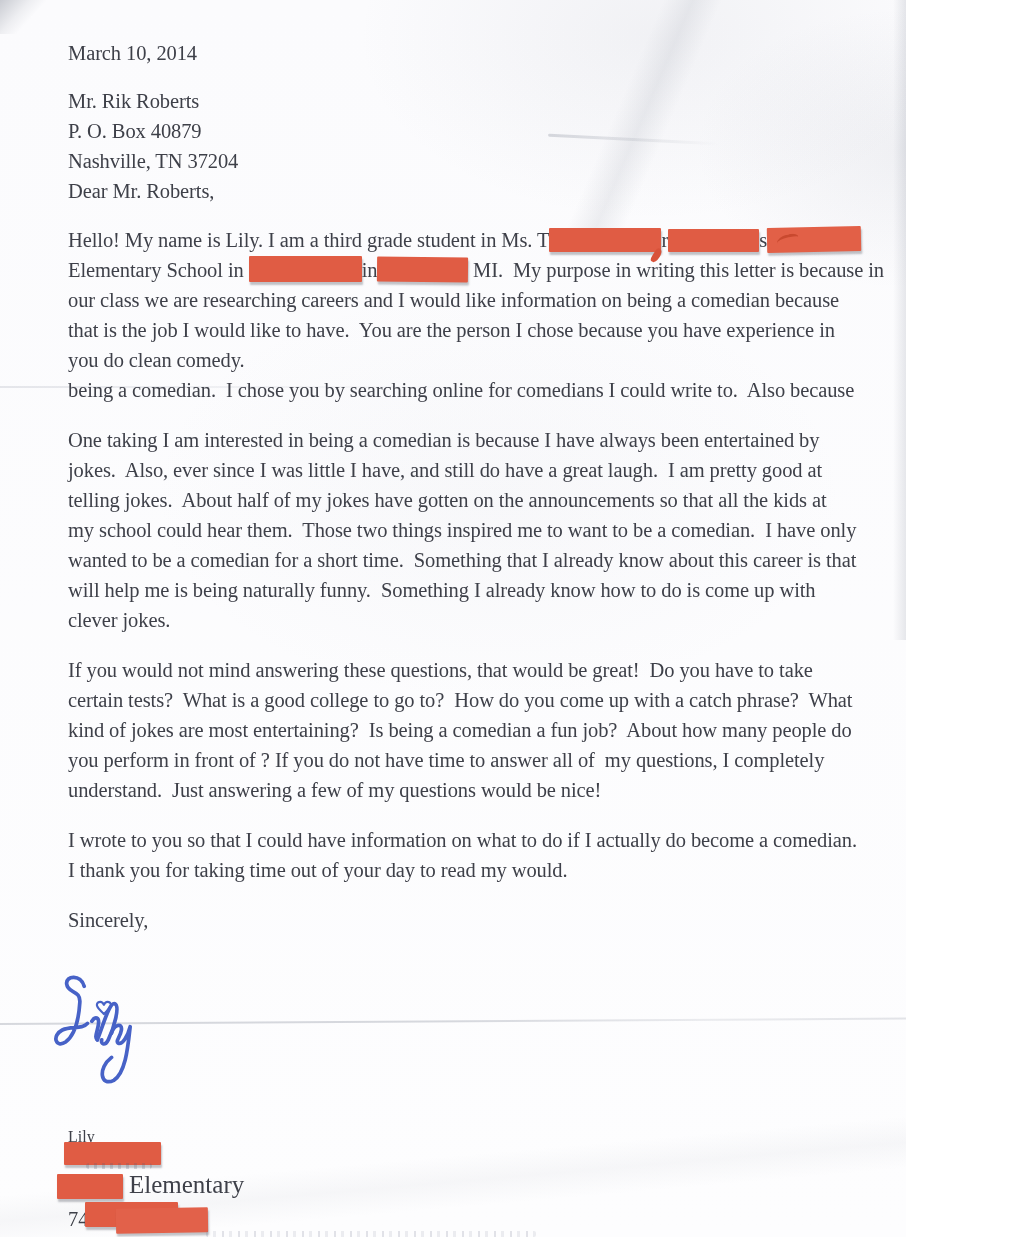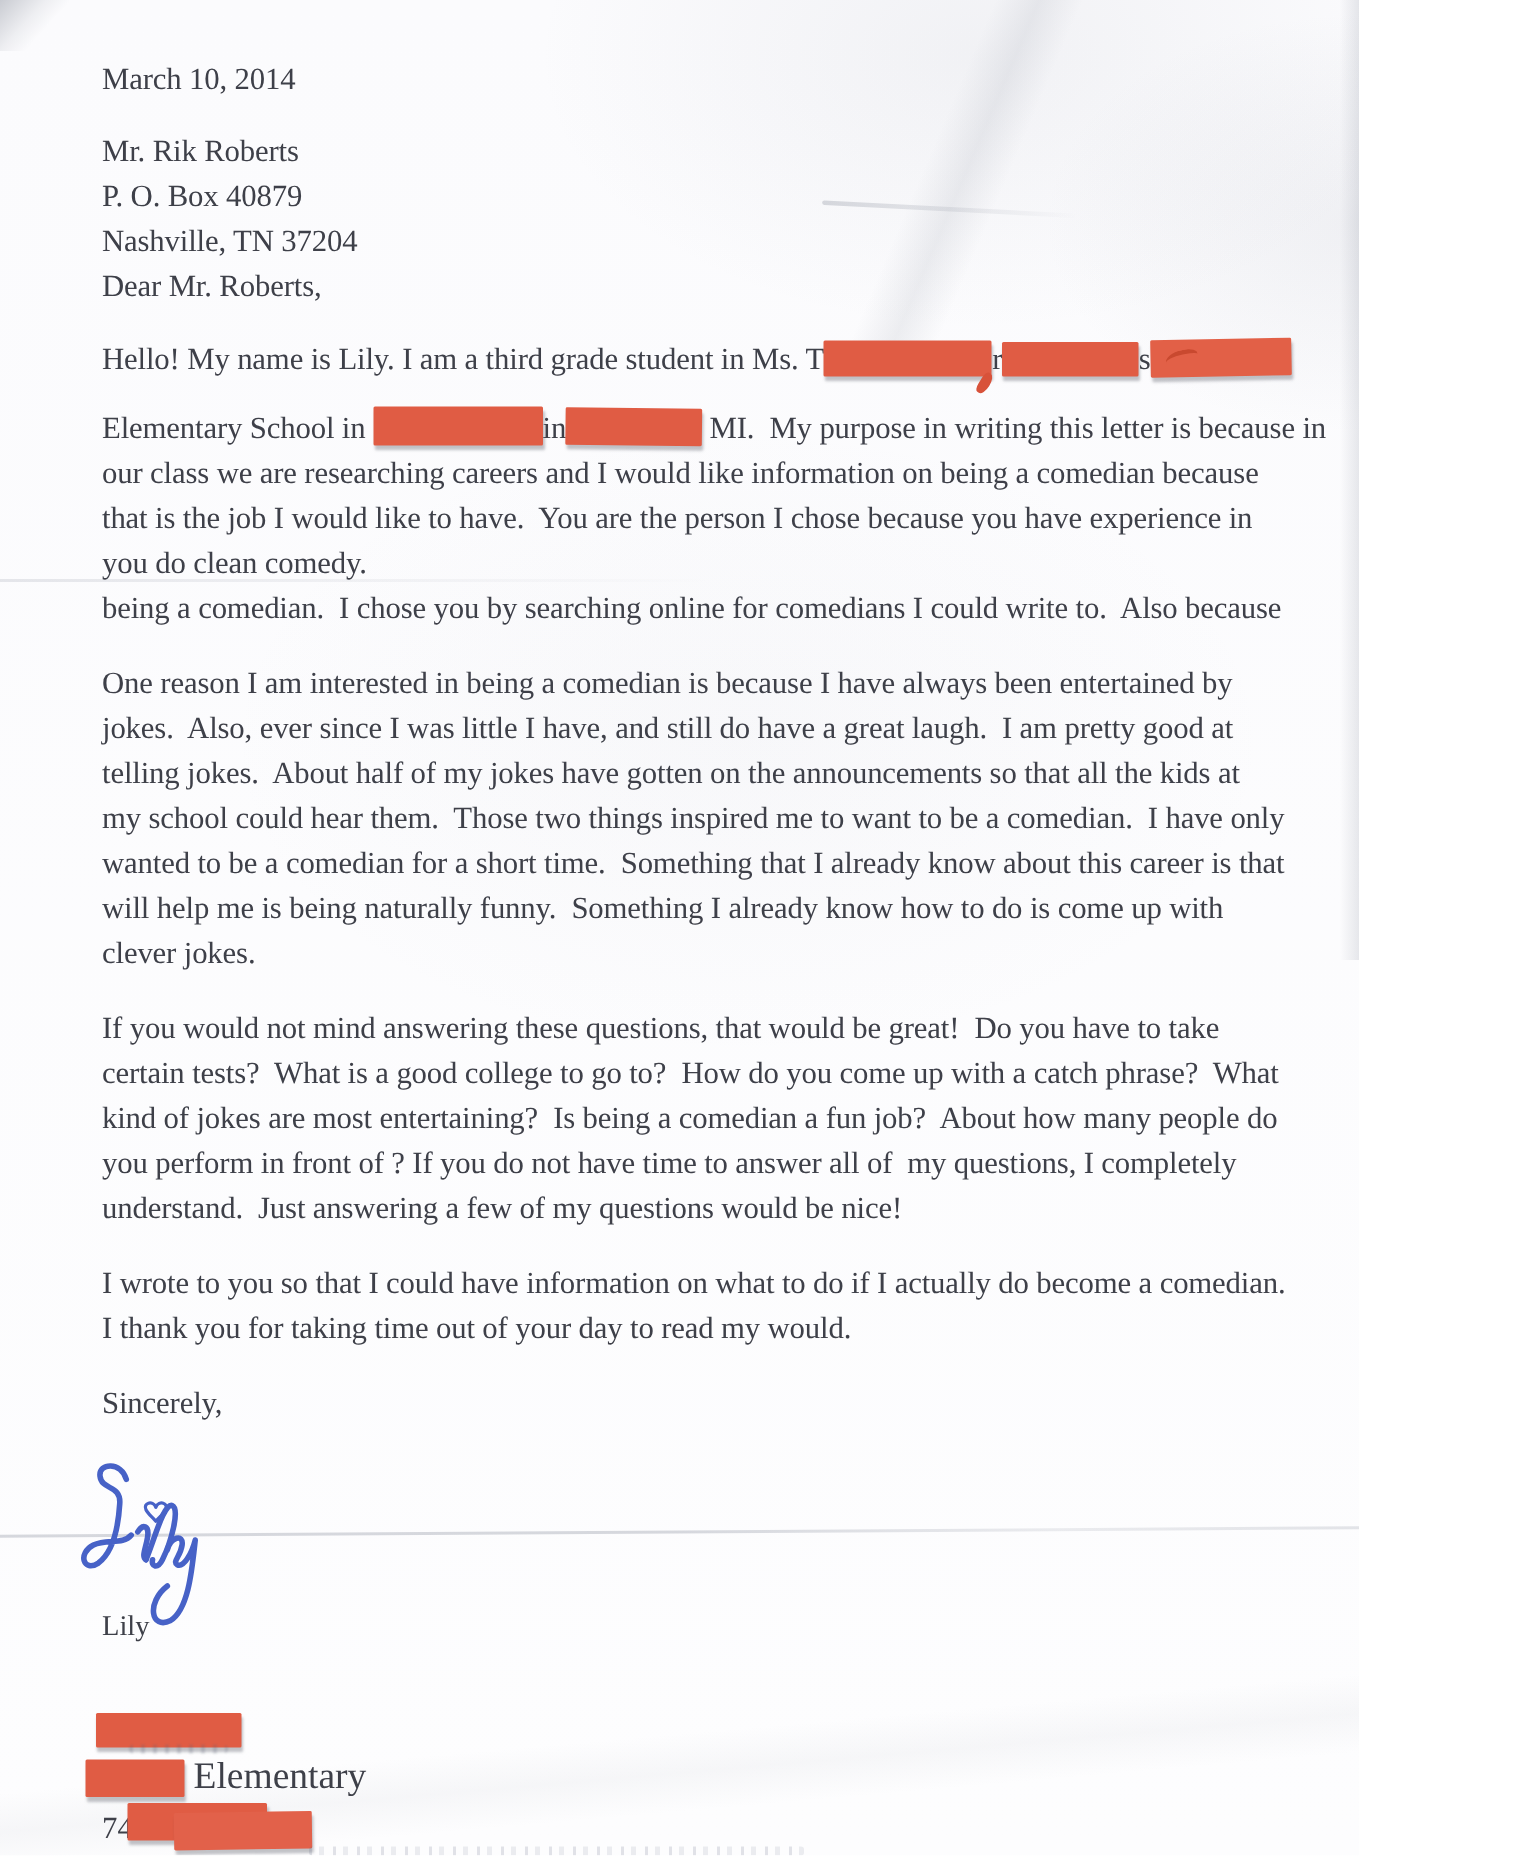--- a/index.html
+++ b/index.html
@@ -52,27 +52,27 @@
     background: #e05c44; border-radius: 1px;
     box-shadow: 1px 3px 2px rgba(80,82,95,0.35);
   }
   .r1a { width: 112px; }
   .r1b { width: 91px; height: 23px; }
   .r1c { width: 94px; height: 25px; transform: rotate(-1.1deg); background: #e26047; }
   .r1c::after { content: ""; position: absolute; left: 10px; top: 7px; width: 22px; height: 9px;
     border-top: 3px solid #c9492f; border-radius: 60% 40% 50% 50%; transform: rotate(-10deg); }
   .r2a { width: 113px; height: 26px; }
   .r2b { width: 91px; height: 25px; margin-left: -6px; transform: rotate(0.6deg); }
-  .p1l1, .p1l2 { position: relative; margin-top: 16px; }
+  .p1l1, .p1l2 { position: relative; }
   .drip { position: absolute; left: 585px; top: 23px; width: 7px; height: 15px;
     background: #d8523a; border-radius: 40% 60% 60% 40%; transform: rotate(32deg); }
 
   
   .sig-svg { position: absolute; left: 48px; top: 972px; }
-  .typed-block { position: absolute; left: 68px; top: 1070px; font-size: 19px; line-height: 30px; }
+  .typed-block { position: absolute; left: 68px; top: 1122px; font-size: 16px; line-height: 30px; }
   .lastname-box { position: absolute; left: 64px; top: 1142px; width: 97px; height: 23px;
     background: #e05c44; box-shadow: 1px 3px 2px rgba(80,82,95,0.35); border-radius: 1px; }
   .ghost-smudge { position: absolute; left: 86px; top: 1163px; width: 66px; height: 6px; opacity: 0.45;
     background: repeating-linear-gradient(90deg, rgba(90,95,115,0.5) 0 3px, transparent 3px 8px);
     border-radius: 3px; filter: blur(0.6px); }
   .school-line { position: absolute; left: 57px; top: 1170px; font-size: 25px; line-height: 30px; white-space: pre; }
   .school-box { display: inline-block; width: 66px; height: 25px; vertical-align: -6px;
     background: #e05c44; box-shadow: 1px 3px 2px rgba(80,82,95,0.35); border-radius: 1px; margin-right: 6px; }
   .street-line { position: absolute; left: 68px; top: 1204px; font-size: 20.5px; line-height: 30px; text-align: right; }
   .street-box1 { position: absolute; left: 17px; top: -2px; width: 93px; height: 25px;
@@ -111,21 +111,21 @@
       <div class="tline p1l2"><span>Elementary School in </span><span class="redact r2a"></span><span>int</span><span class="redact r2b"></span><span> MI.  My purpose in writing this letter is because in</span></div>
       <div>
           <div class="line">our class we are researching careers and I would like information on being a comedian because</div>
           <div class="line">that is the job I would like to have.  You are the person I chose because you have experience in</div>
           <div class="line">you do clean comedy.</div>
           <div class="line">being a comedian.  I chose you by searching online for comedians I could write to.  Also because</div>
         </div>
     </div>
 
     <div class="para">
-        <div class="line">One reason I am interested in being a comedian is because I have always been entertained by</div>
+        <div class="line">One taking I am interested in being a comedian is because I have always been entertained by</div>
         <div class="line">jokes.  Also, ever since I was little I have, and still do have a great laugh.  I am pretty good at</div>
         <div class="line">telling jokes.  About half of my jokes have gotten on the announcements so that all the kids at</div>
         <div class="line">my school could hear them.  Those two things inspired me to want to be a comedian.  I have only</div>
         <div class="line">wanted to be a comedian for a short time.  Something that I already know about this career is that</div>
         <div class="line">will help me is being naturally funny.  Something I already know how to do is come up with</div>
         <div class="line">clever jokes.</div>
       </div>
 
     <div class="para">
         <div class="line">If you would not mind answering these questions, that would be great!  Do you have to take</div>

